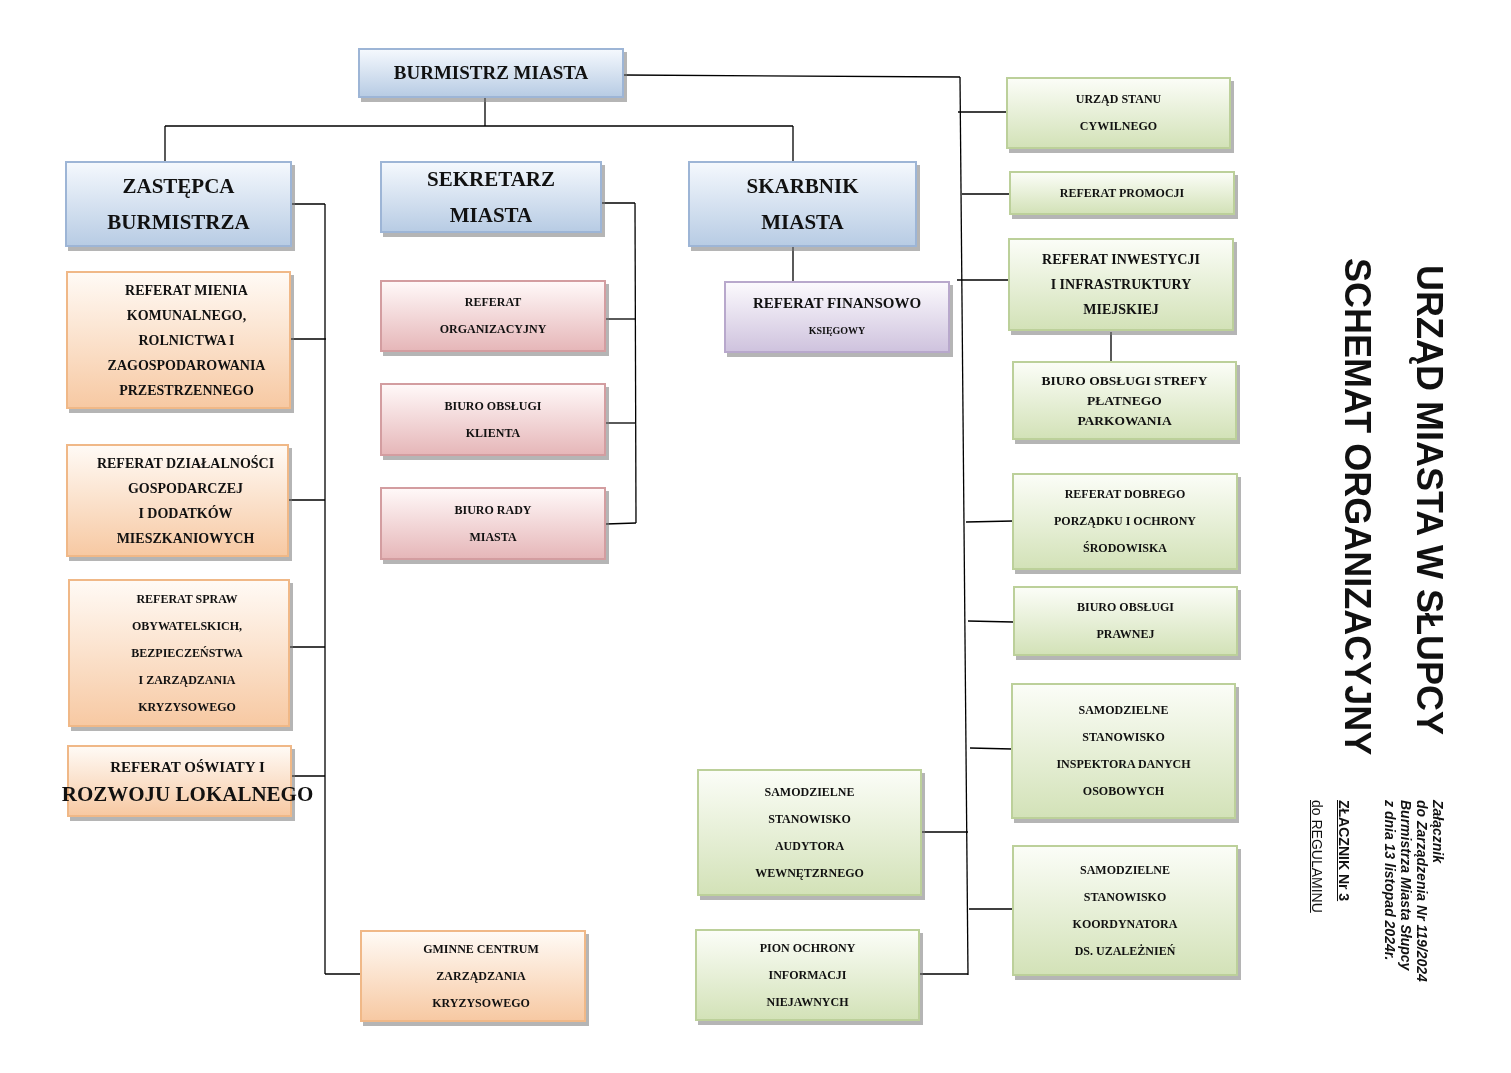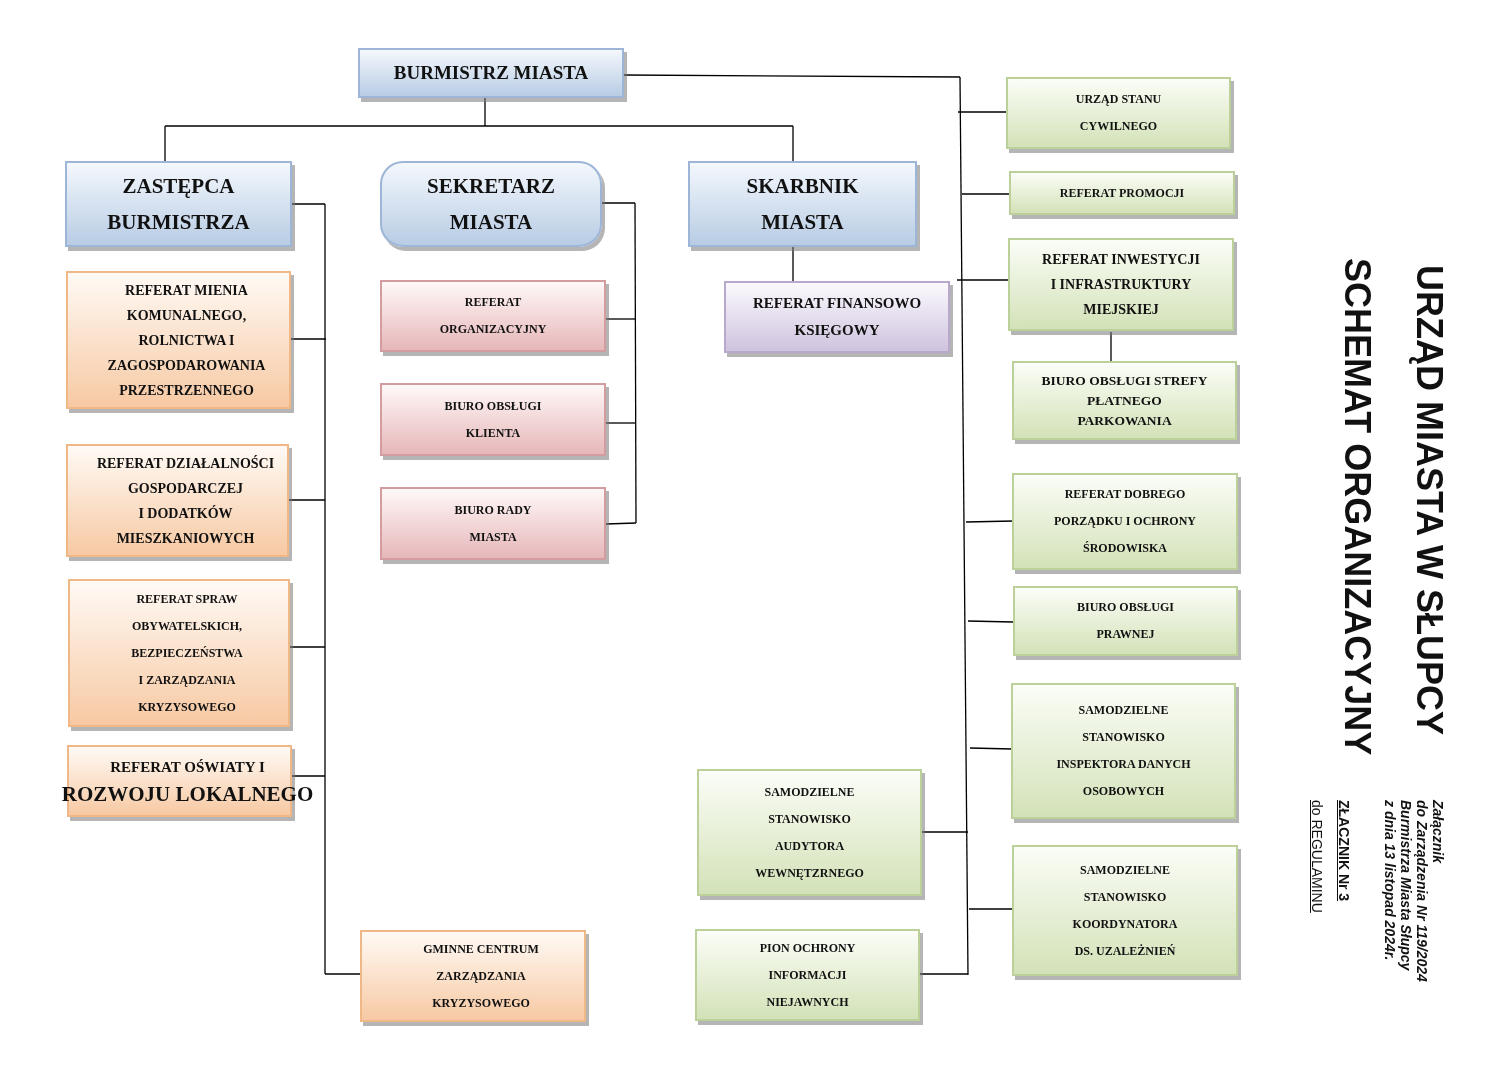--- a/index.html
+++ b/index.html
@@ -78,21 +78,21 @@
   <line x1="793" y1="247" x2="793" y2="281"></line>
 </svg>
 
 <div class="box blue top" style="left:358px;top:48px;width:266px;height:50px;">
   <span class="line">BURMISTRZ MIASTA</span>
 </div>
 <div class="box blue" style="left:65px;top:161px;width:227px;height:86px;">
   <span class="line">ZASTĘPCA</span>
   <span class="line">BURMISTRZA</span>
 </div>
-<div class="box blue" style="left:380px;top:161px;width:222px;height:86px;border-radius:23px;">
+<div class="box blue" style="left:380px;top:161px;width:222px;height:72px;">
   <span class="line">SEKRETARZ</span>
   <span class="line">MIASTA</span>
 </div>
 <div class="box blue" style="left:688px;top:161px;width:229px;height:86px;">
   <span class="line">SKARBNIK</span>
   <span class="line">MIASTA</span>
 </div>
 
 <div class="box orange small tight" style="left:66px;top:271px;width:225px;height:138px;">
   <span class="line">REFERAT MIENIA</span>
@@ -132,21 +132,21 @@
   <span class="line">BIURO OBSŁUGI</span>
   <span class="line">KLIENTA</span>
 </div>
 <div class="box red small" style="left:380px;top:487px;width:226px;height:73px;">
   <span class="line">BIURO RADY</span>
   <span class="line">MIASTA</span>
 </div>
 
 <div class="box purple small" style="left:724px;top:281px;width:226px;height:72px;">
   <span class="line" style="font-size:15px">REFERAT FINANSOWO</span>
-  <span class="line" style="font-size:15px">KSIĘGOWY</span>
+  <span class="line" style="font-size:10px">KSIĘGOWY</span>
 </div>
 
 <div class="box green small" style="left:1006px;top:77px;width:225px;height:72px;">
   <span class="line">URZĄD STANU</span>
   <span class="line">CYWILNEGO</span>
 </div>
 <div class="box green small" style="left:1009px;top:171px;width:226px;height:44px;">
   <span class="line">REFERAT PROMOCJI</span>
 </div>
 <div class="box green small tight" style="left:1008px;top:238px;width:226px;height:93px;">

